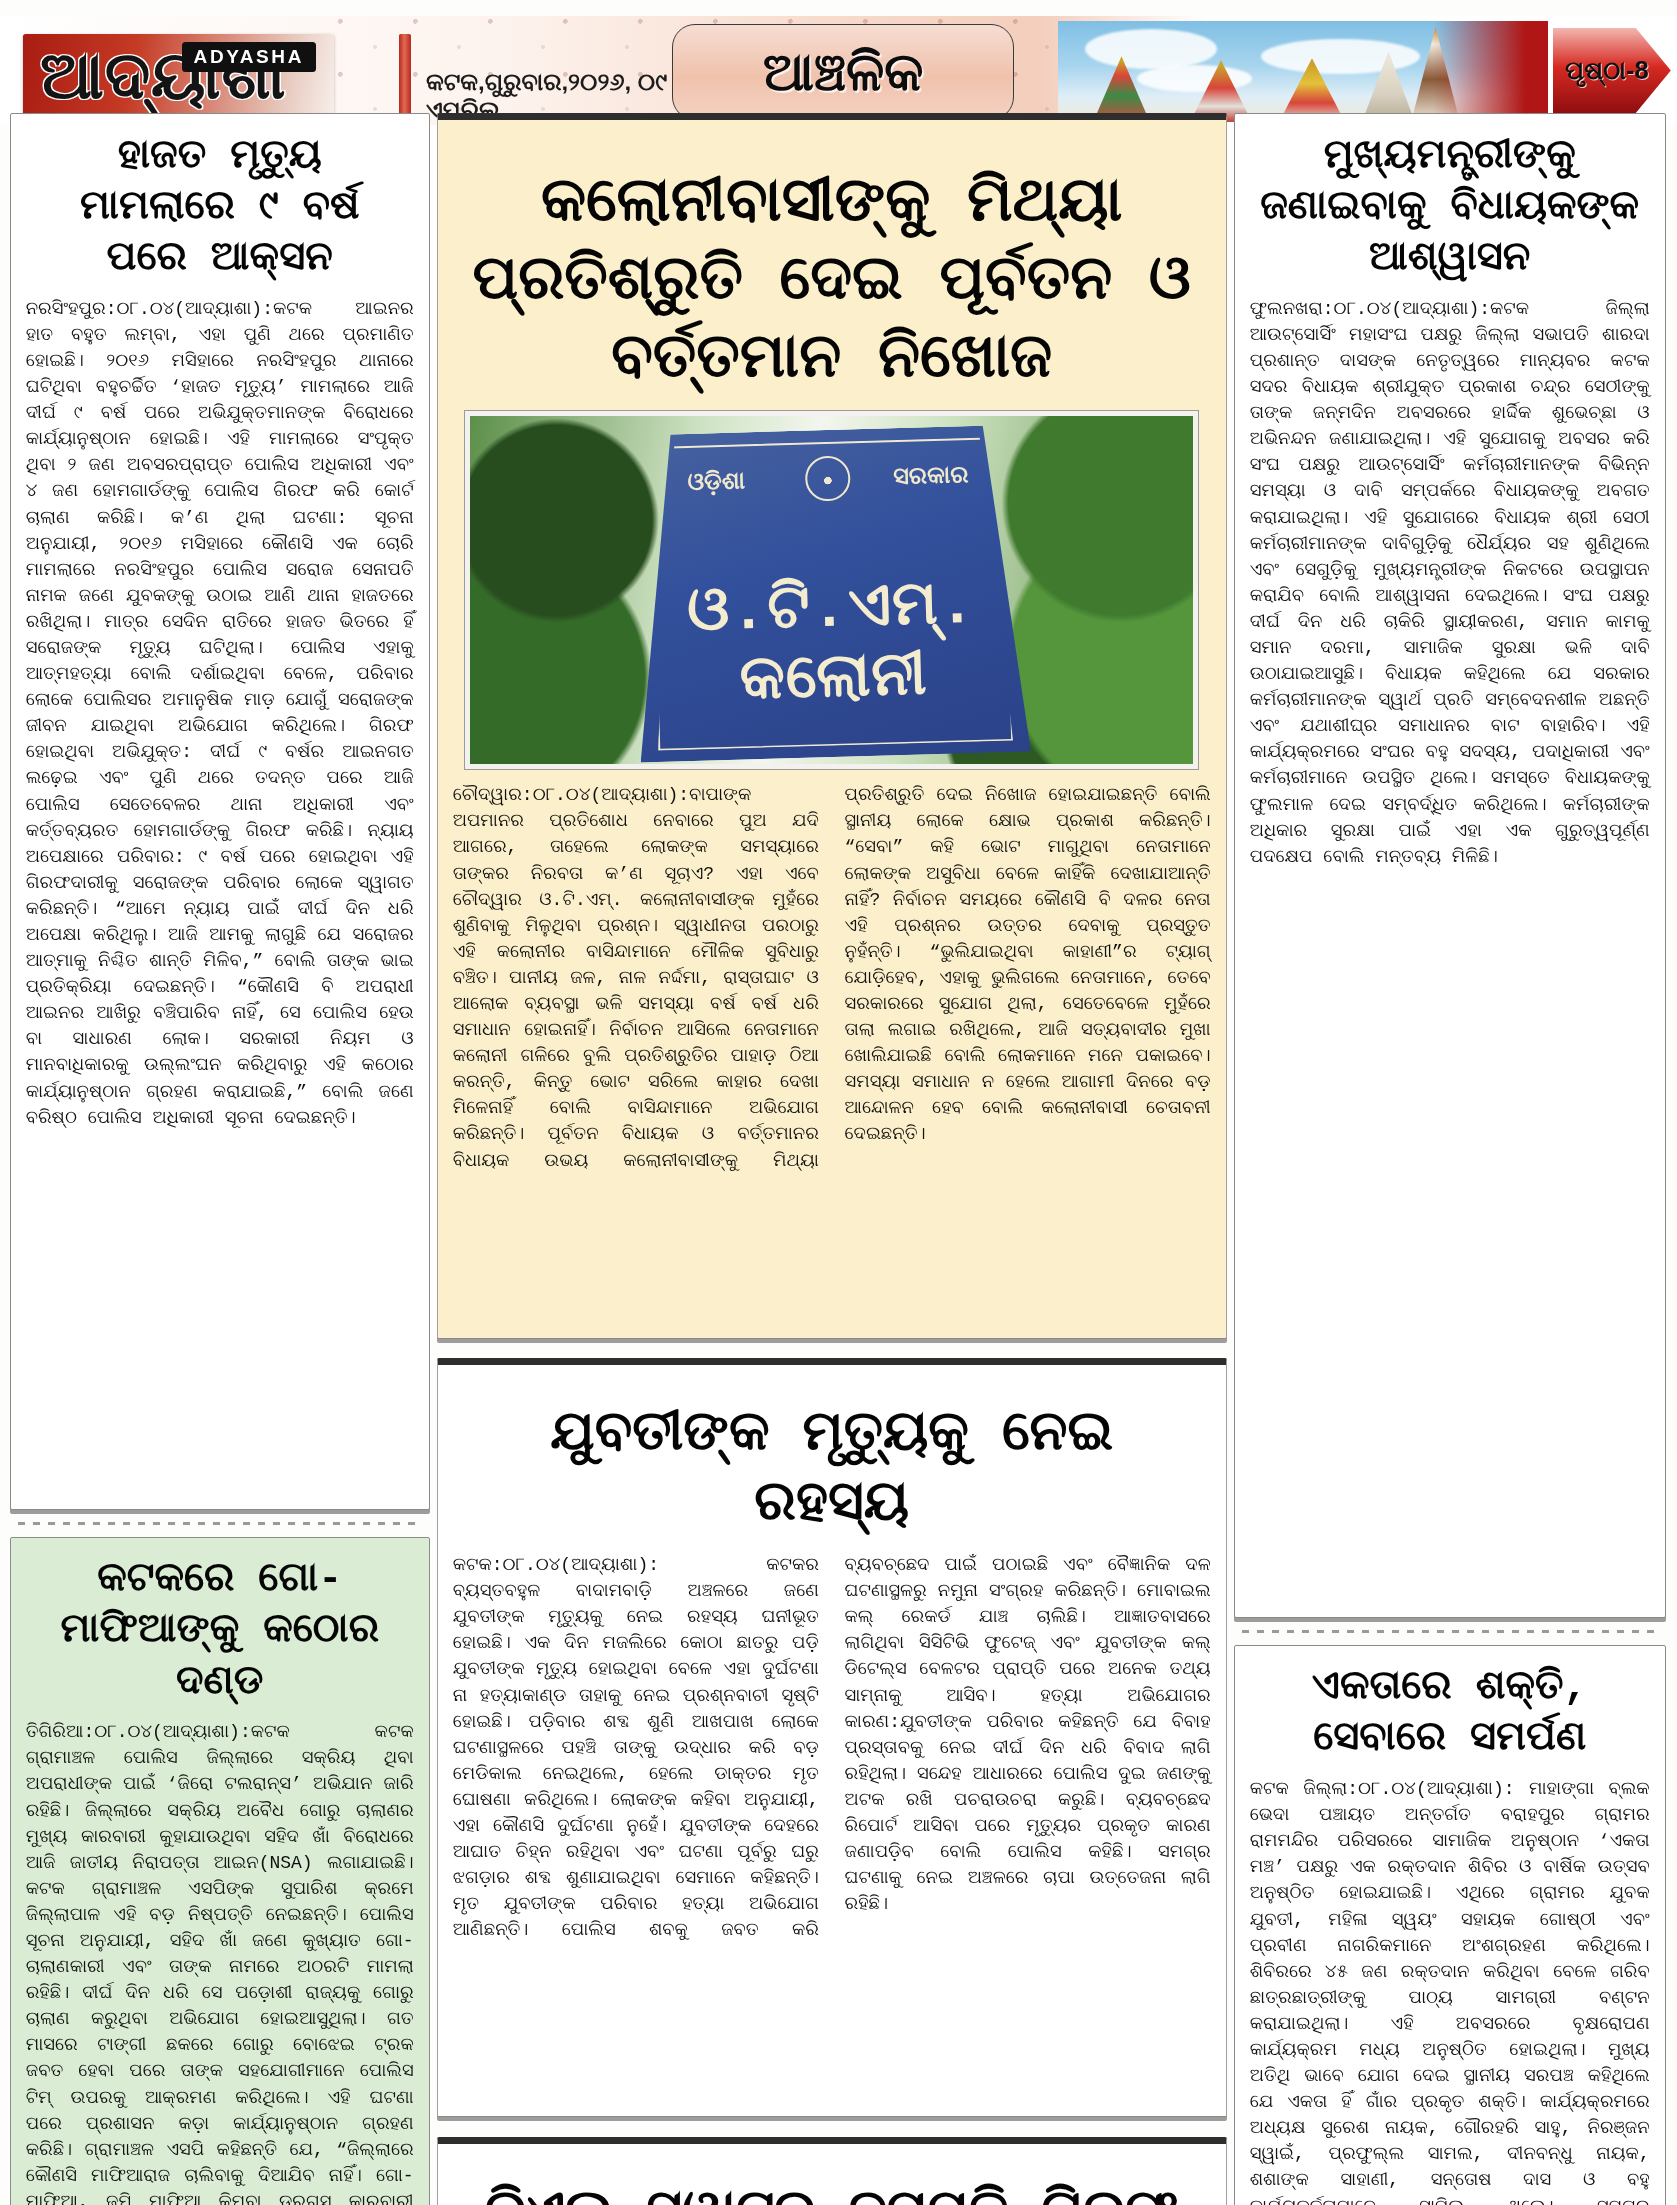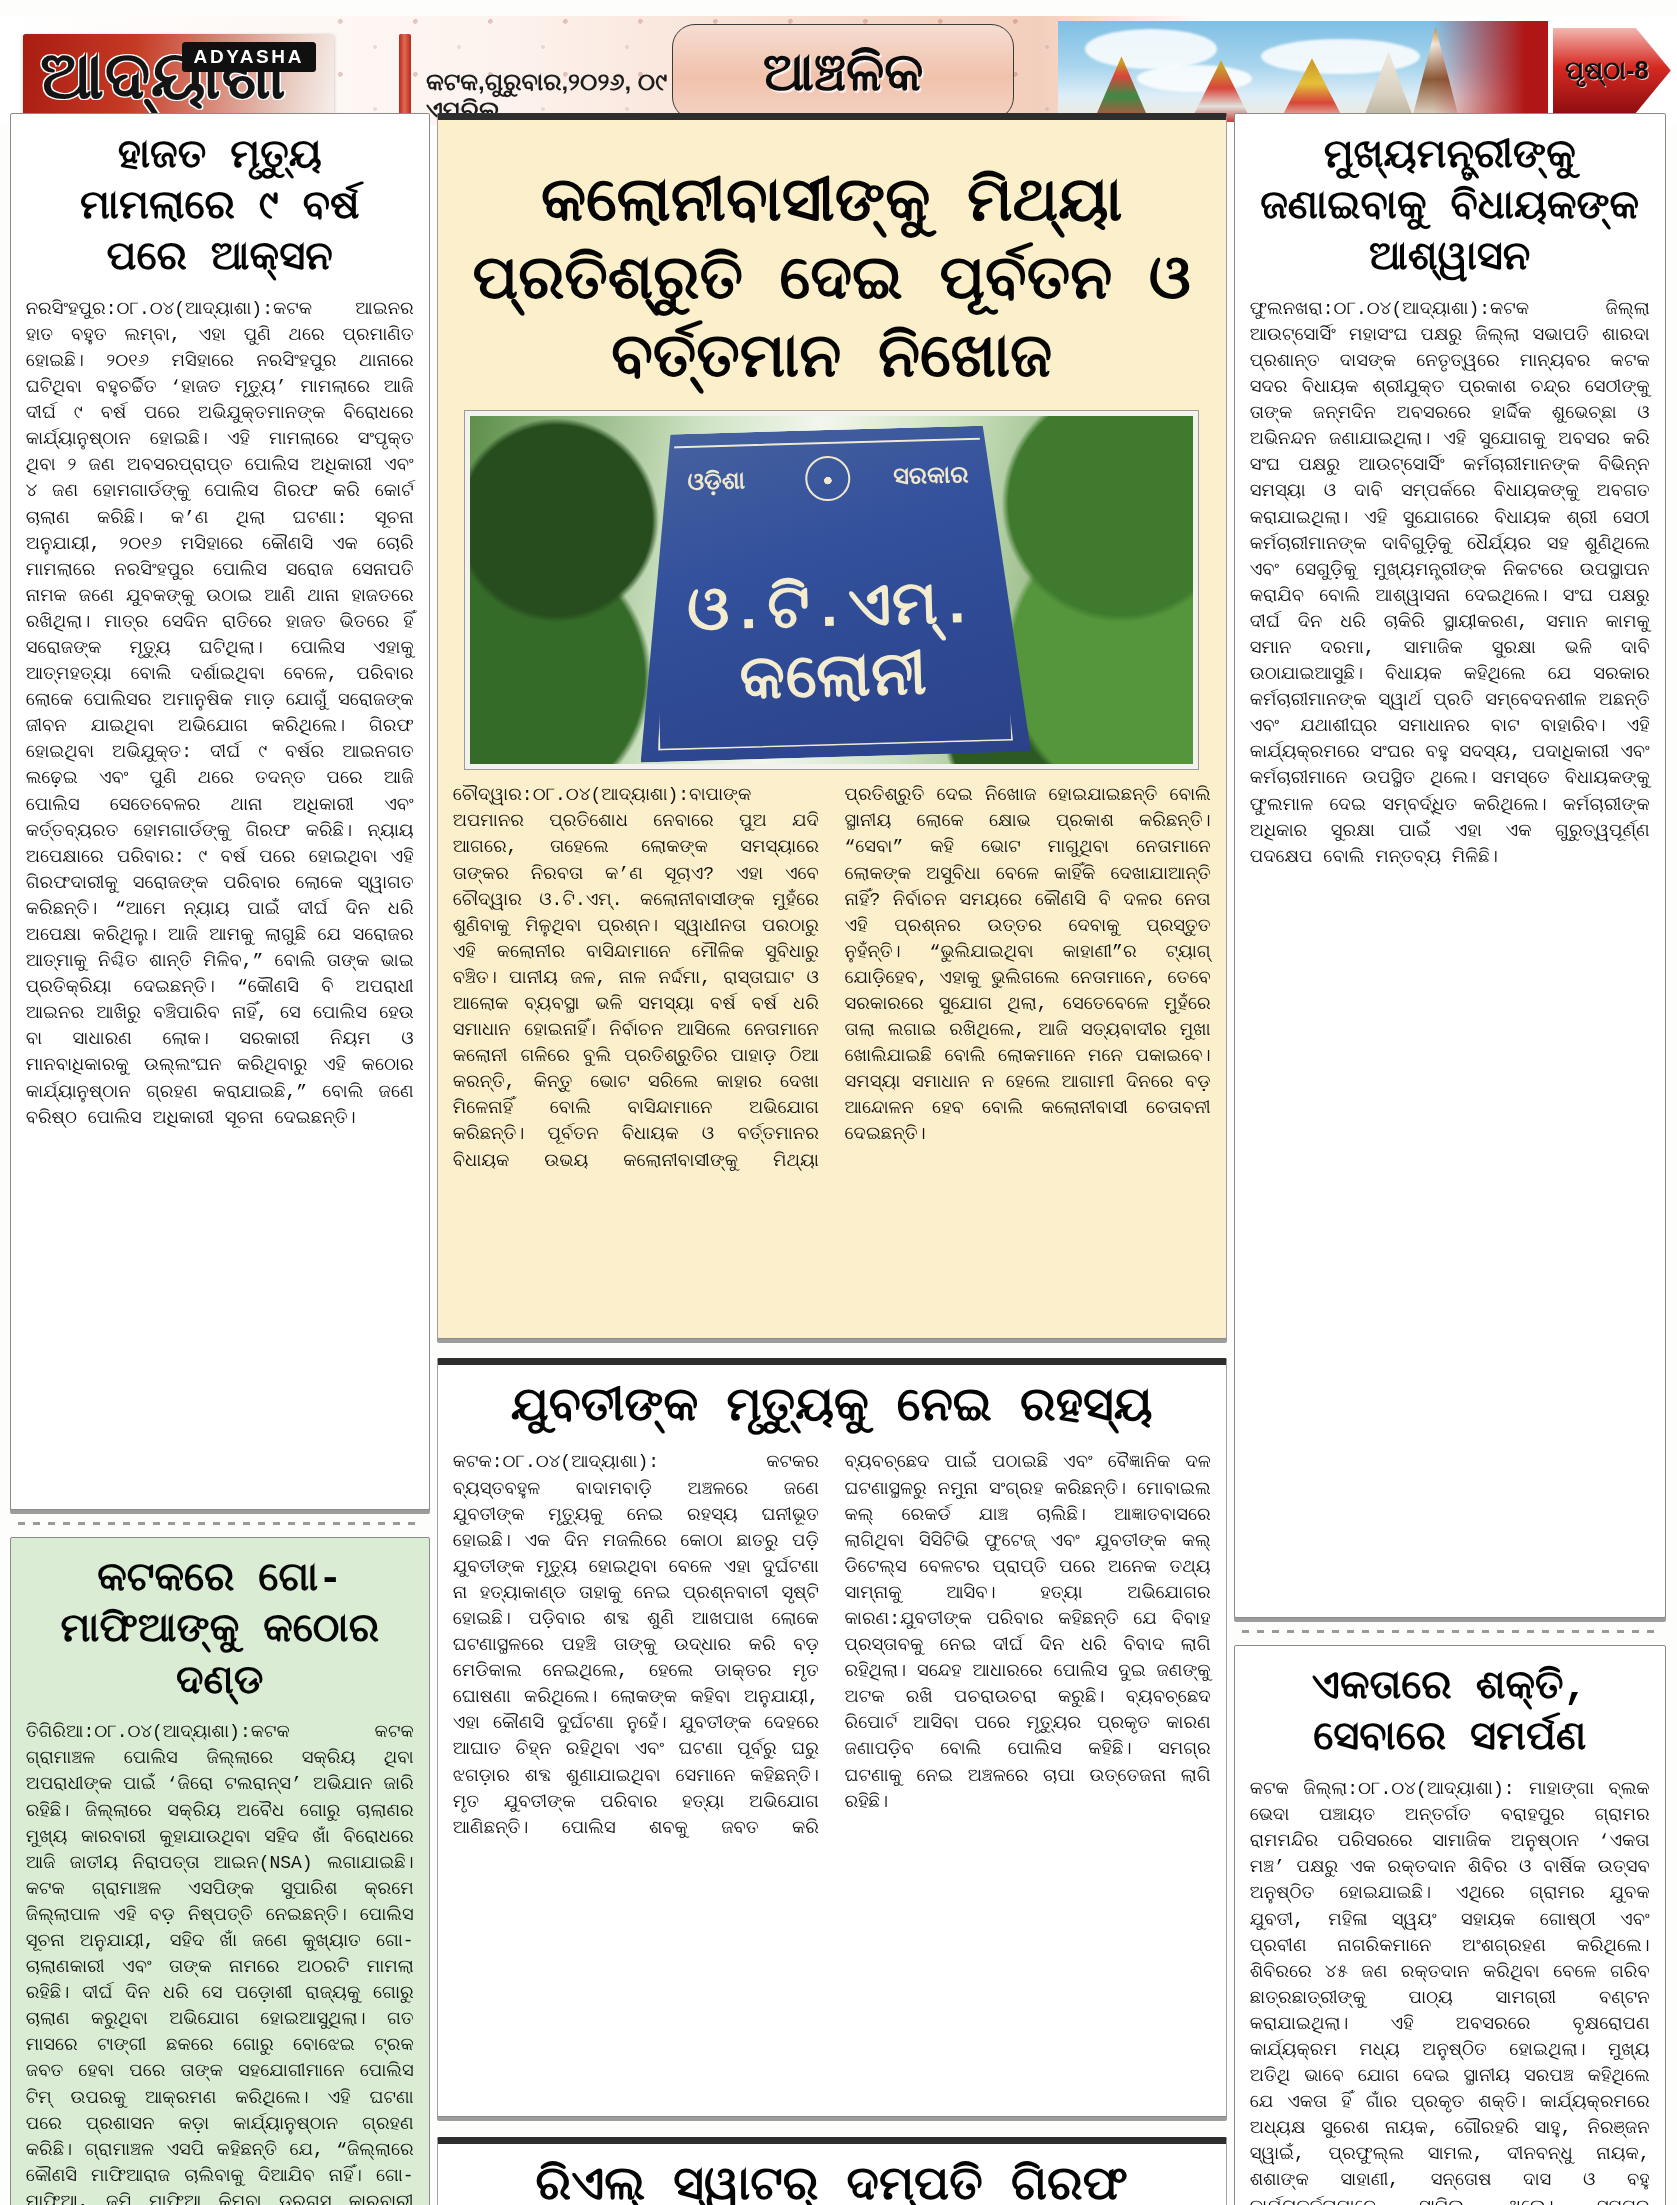--- a/index.html
+++ b/index.html
@@ -43,21 +43,21 @@
   .col-right{width:432px;}
 
   article.box{box-sizing:border-box;position:relative;overflow:hidden;background:#ffffff;
     border:1.3px solid #8a8a8a;border-radius:2px;box-shadow:0 4px 0 #9c9c9c;padding:12.3px 15px;font-family:Liberation Mono, monospace;}
   article.topbar{border-top:7px solid #2e2e2e;border-left-color:#a0a0a0;border-right-color:#a0a0a0;}
   article.cream{background:#fbf0cb;}
   article.green{background:#daecd4;}
 
   h1.head,h2.head{margin:4.4px 4.4px 11.5px;text-align:center;font-weight:900;color:#050505;line-height:1.28;}
   .col-center h1.head{font-size:61px;margin-top:33px;}
-  .box-d h1.head,.box-e h1.head{font-size:47px;margin-top:1px;}
+  .box-d h1.head,.box-e h1.head{font-size:55px;margin-top:23px;}
   .col-left h2.head,.col-right h2.head{font-size:40px;}
 
   p.body{margin:0;font-size:18px;line-height:1.45;color:#101010;text-align:justify;}
   .two-col{column-count:2;column-gap:25.6px;}
 
   .sep{height:3.5px;margin:11.5px 8px;background:repeating-linear-gradient(90deg,#9a9a9a 0 7px,transparent 7px 15px);flex-shrink:0;}
 
   
   .box-a{height:1397px;}
   .box-b{height:1143px;}

